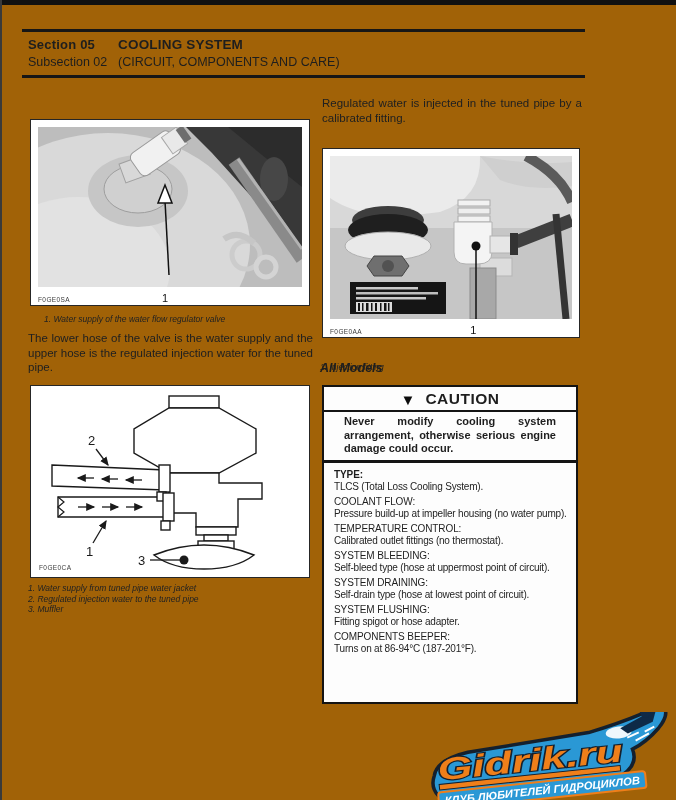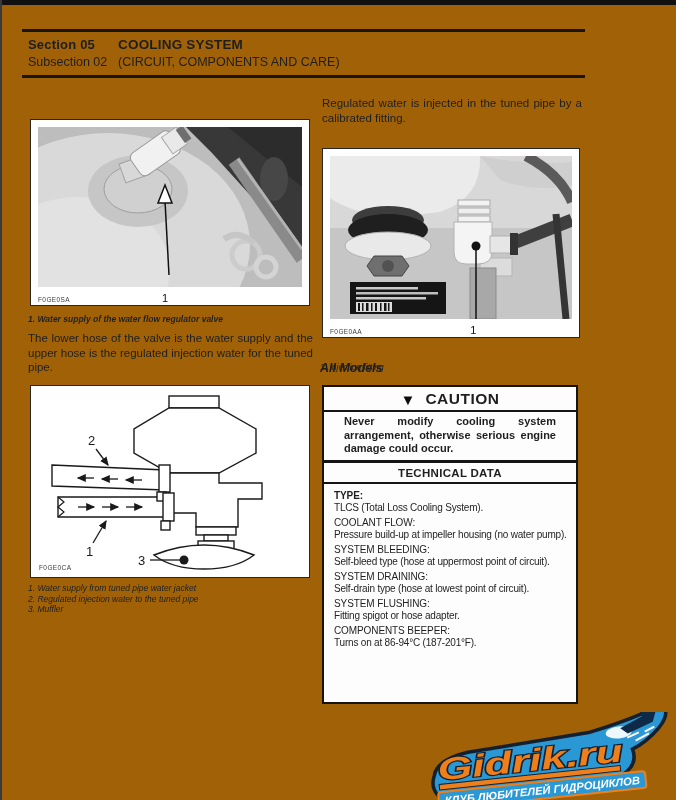--- a/index.html
+++ b/index.html
@@ -86,21 +86,21 @@
         <rect x="150" y="18" width="8" height="16" fill="#6e6e6e"></rect>
       </g>
       <line x1="131" y1="148" x2="127" y2="74" stroke="#111" stroke-width="1.5"></line>
       <polygon points="127,58 120,76 134,76" fill="#ffffff" stroke="#111" stroke-width="1.5"></polygon>
     </svg>
     <div class="photo-strip">
       <span class="fig-code">F0GE0SA</span>
       <span class="strip-callout" style="left:47%;">1</span>
     </div>
   </div>
-  <div class="caption" style="position:absolute;left:28px;top:314px;font-weight:bold;">1. Water supply of the water flow regulator valve</div>
+  <div class="caption" style="position:absolute;left:44px;top:314px;">1. Water supply of the water flow regulator valve</div>
 
   <div class="body-text" style="position:absolute;left:28px;top:331px;width:285px;">The lower hose of the valve is the water supply and the upper hose is the regulated injection water for the tuned pipe.</div>
 
   <div class="diagram-frame">
     <svg width="264" height="177" viewBox="0 0 264 177">
       <defs>
         <marker id="ah" markerWidth="8" markerHeight="8" refX="6" refY="3" orient="auto">
           <polygon points="0,0 7,3 0,6" fill="#1a1a1a"></polygon>
         </marker>
       </defs>
@@ -195,29 +195,32 @@
 
   <div class="caution-box">
     <div class="caution-head">
       <span class="caution-tri">▼</span>
       <span class="caution-title">CAUTION</span>
     </div>
     <div class="caution-body">Never modify cooling system arrangement, otherwise serious engine damage could occur.</div>
   </div>
 
   <div class="td-box">
-    <div class="td-head">TECHNICAL DATA</div>
     <div class="td-body">
       <div class="td-entry">
         <div class="td-label bold">TYPE:</div>
         <div class="td-value">TLCS (Total Loss Cooling System).</div>
       </div>
       <div class="td-entry">
         <div class="td-label">COOLANT FLOW:</div>
         <div class="td-value">Pressure build-up at impeller housing (no water pump).</div>
+      </div>
+      <div class="td-entry">
+        <div class="td-label">TEMPERATURE CONTROL:</div>
+        <div class="td-value">Calibrated outlet fittings (no thermostat).</div>
       </div>
       <div class="td-entry">
         <div class="td-label">SYSTEM BLEEDING:</div>
         <div class="td-value">Self-bleed type (hose at uppermost point of circuit).</div>
       </div>
       <div class="td-entry">
         <div class="td-label">SYSTEM DRAINING:</div>
         <div class="td-value">Self-drain type (hose at lowest point of circuit).</div>
       </div>
       <div class="td-entry">

